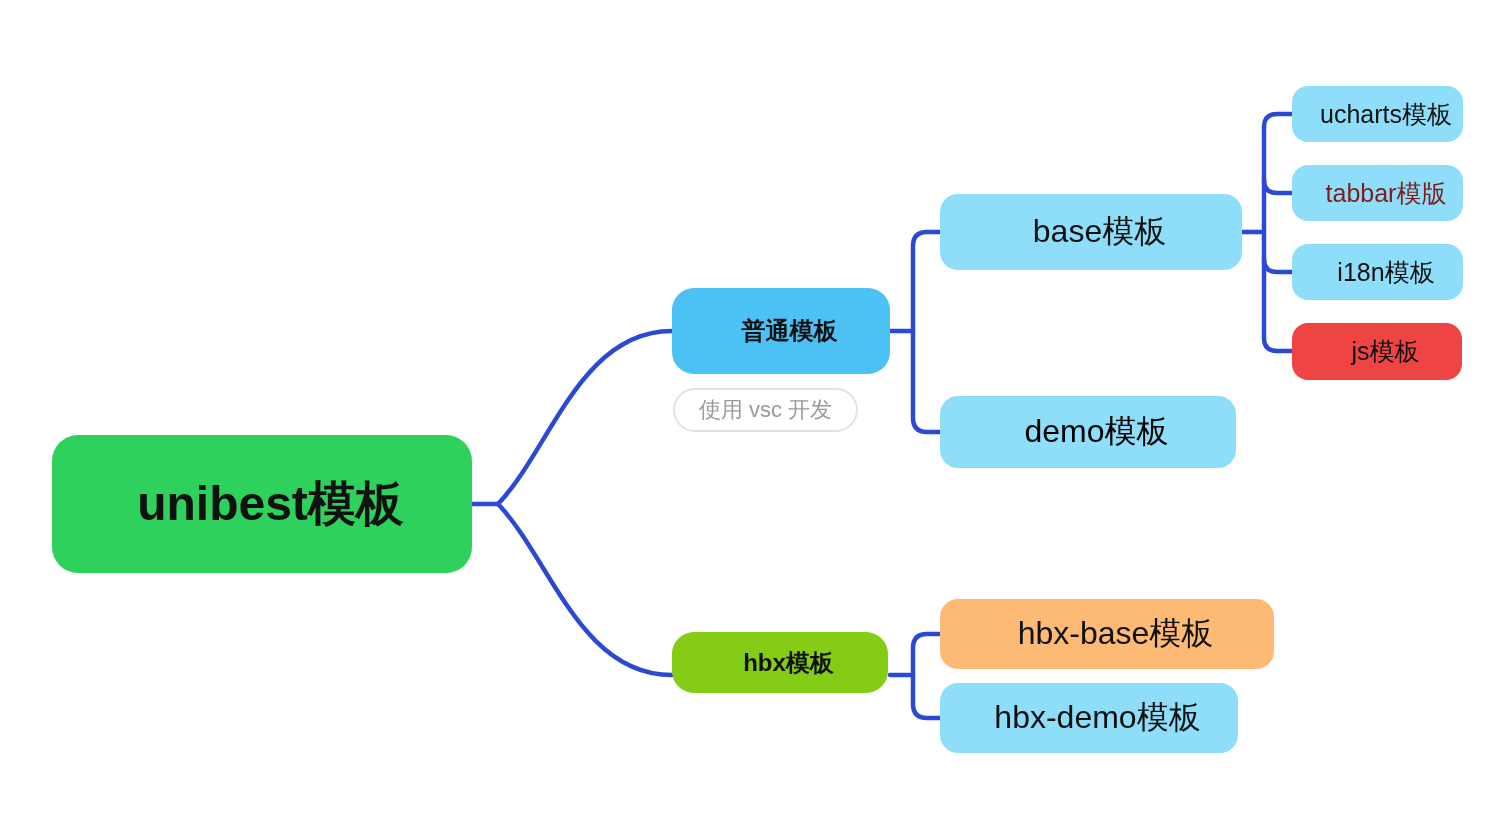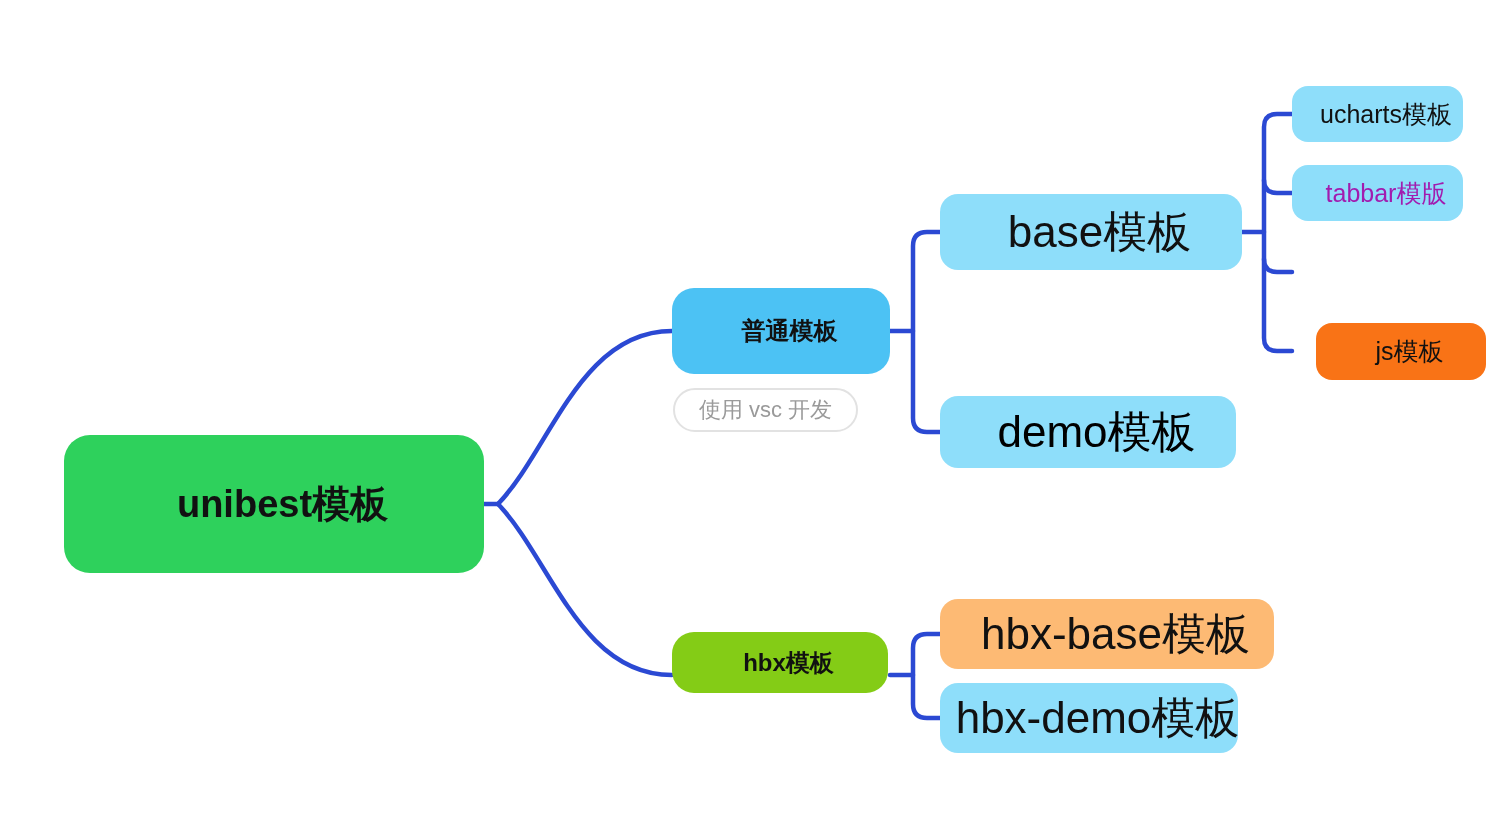--- a/index.html
+++ b/index.html
@@ -27,32 +27,31 @@
     align-items: center;
     justify-content: center;
     color: #111111;
     box-sizing: border-box;
     white-space: nowrap;
     cursor: default;
     padding-left: 17px;
   }
   .node-root {
     border-radius: 26px;
-    font-size: 38px;
+    font-size: 48px;
     font-weight: 700;
-    margin-left: 12px;
   }
   .node-branch {
     border-radius: 22px;
     font-size: 24px;
     font-weight: 700;
   }
   .node-child {
     border-radius: 18px;
-    font-size: 44px;
+    font-size: 32px;
     font-weight: 400;
   }
   .node-leaf {
     border-radius: 16px;
     font-size: 25px;
     font-weight: 400;
   }
   .note {
     position: absolute;
     display: flex;
@@ -91,22 +90,23 @@
   </svg>
 
   <div class="node node-root" style="left: 52px; top: 435px; width: 420px; height: 138px; background-color: rgb(46, 209, 92); color: rgb(17, 17, 17);">unibest模板</div>
 
   <div class="node node-branch" style="left: 672px; top: 288px; width: 218px; height: 86px; background-color: rgb(76, 194, 244); color: rgb(17, 17, 17);">普通模板</div>
   <div class="note" style="left: 673px; top: 388px; width: 185px; height: 44px; color: rgb(154, 154, 154); border-color: rgb(226, 226, 226);">使用 vsc 开发</div>
 
   <div class="node node-child" style="left: 940px; top: 194px; width: 302px; height: 76px; background-color: rgb(142, 222, 250); color: rgb(17, 17, 17);">base模板</div>
 
   <div class="node node-leaf" style="left: 1292px; top: 86px; width: 171px; height: 56px; background-color: rgb(142, 222, 250); color: rgb(17, 17, 17);">ucharts模板</div>
-  <div class="node node-leaf" style="left: 1292px; top: 165px; width: 171px; height: 56px; background-color: rgb(142, 222, 250); color: #a21caf;">tabbar模版</div>
-  <div class="node node-leaf" style="left: 1292px; top: 323px; width: 170px; height: 57px; background-color: #f97316; color: rgb(17, 17, 17); margin-left: 24px;">js模板</div>
+  <div class="node node-leaf" style="left: 1292px; top: 165px; width: 171px; height: 56px; background-color: rgb(142, 222, 250); color: #7f1d1d;">tabbar模版</div>
+  <div class="node node-leaf" style="left: 1292px; top: 244px; width: 171px; height: 56px; background-color: rgb(142, 222, 250); color: rgb(17, 17, 17);">i18n模板</div>
+  <div class="node node-leaf" style="left: 1292px; top: 323px; width: 170px; height: 57px; background-color: #ef4444; color: rgb(17, 17, 17);">js模板</div>
 
   <div class="node node-child" style="left: 940px; top: 396px; width: 296px; height: 72px; background-color: rgb(142, 222, 250); color: #000000;">demo模板</div>
 
   <div class="node node-branch" style="left: 672px; top: 632px; width: 216px; height: 61px; background-color: #84cc16; color: rgb(17, 17, 17);">hbx模板</div>
 
   <div class="node node-child" style="left: 940px; top: 599px; width: 334px; height: 70px; background-color: #fdba74; color: rgb(17, 17, 17);">hbx-base模板</div>
   <div class="node node-child" style="left: 940px; top: 683px; width: 298px; height: 70px; background-color: rgb(142, 222, 250); color: rgb(17, 17, 17);">hbx-demo模板</div>
 
 </div>
 

